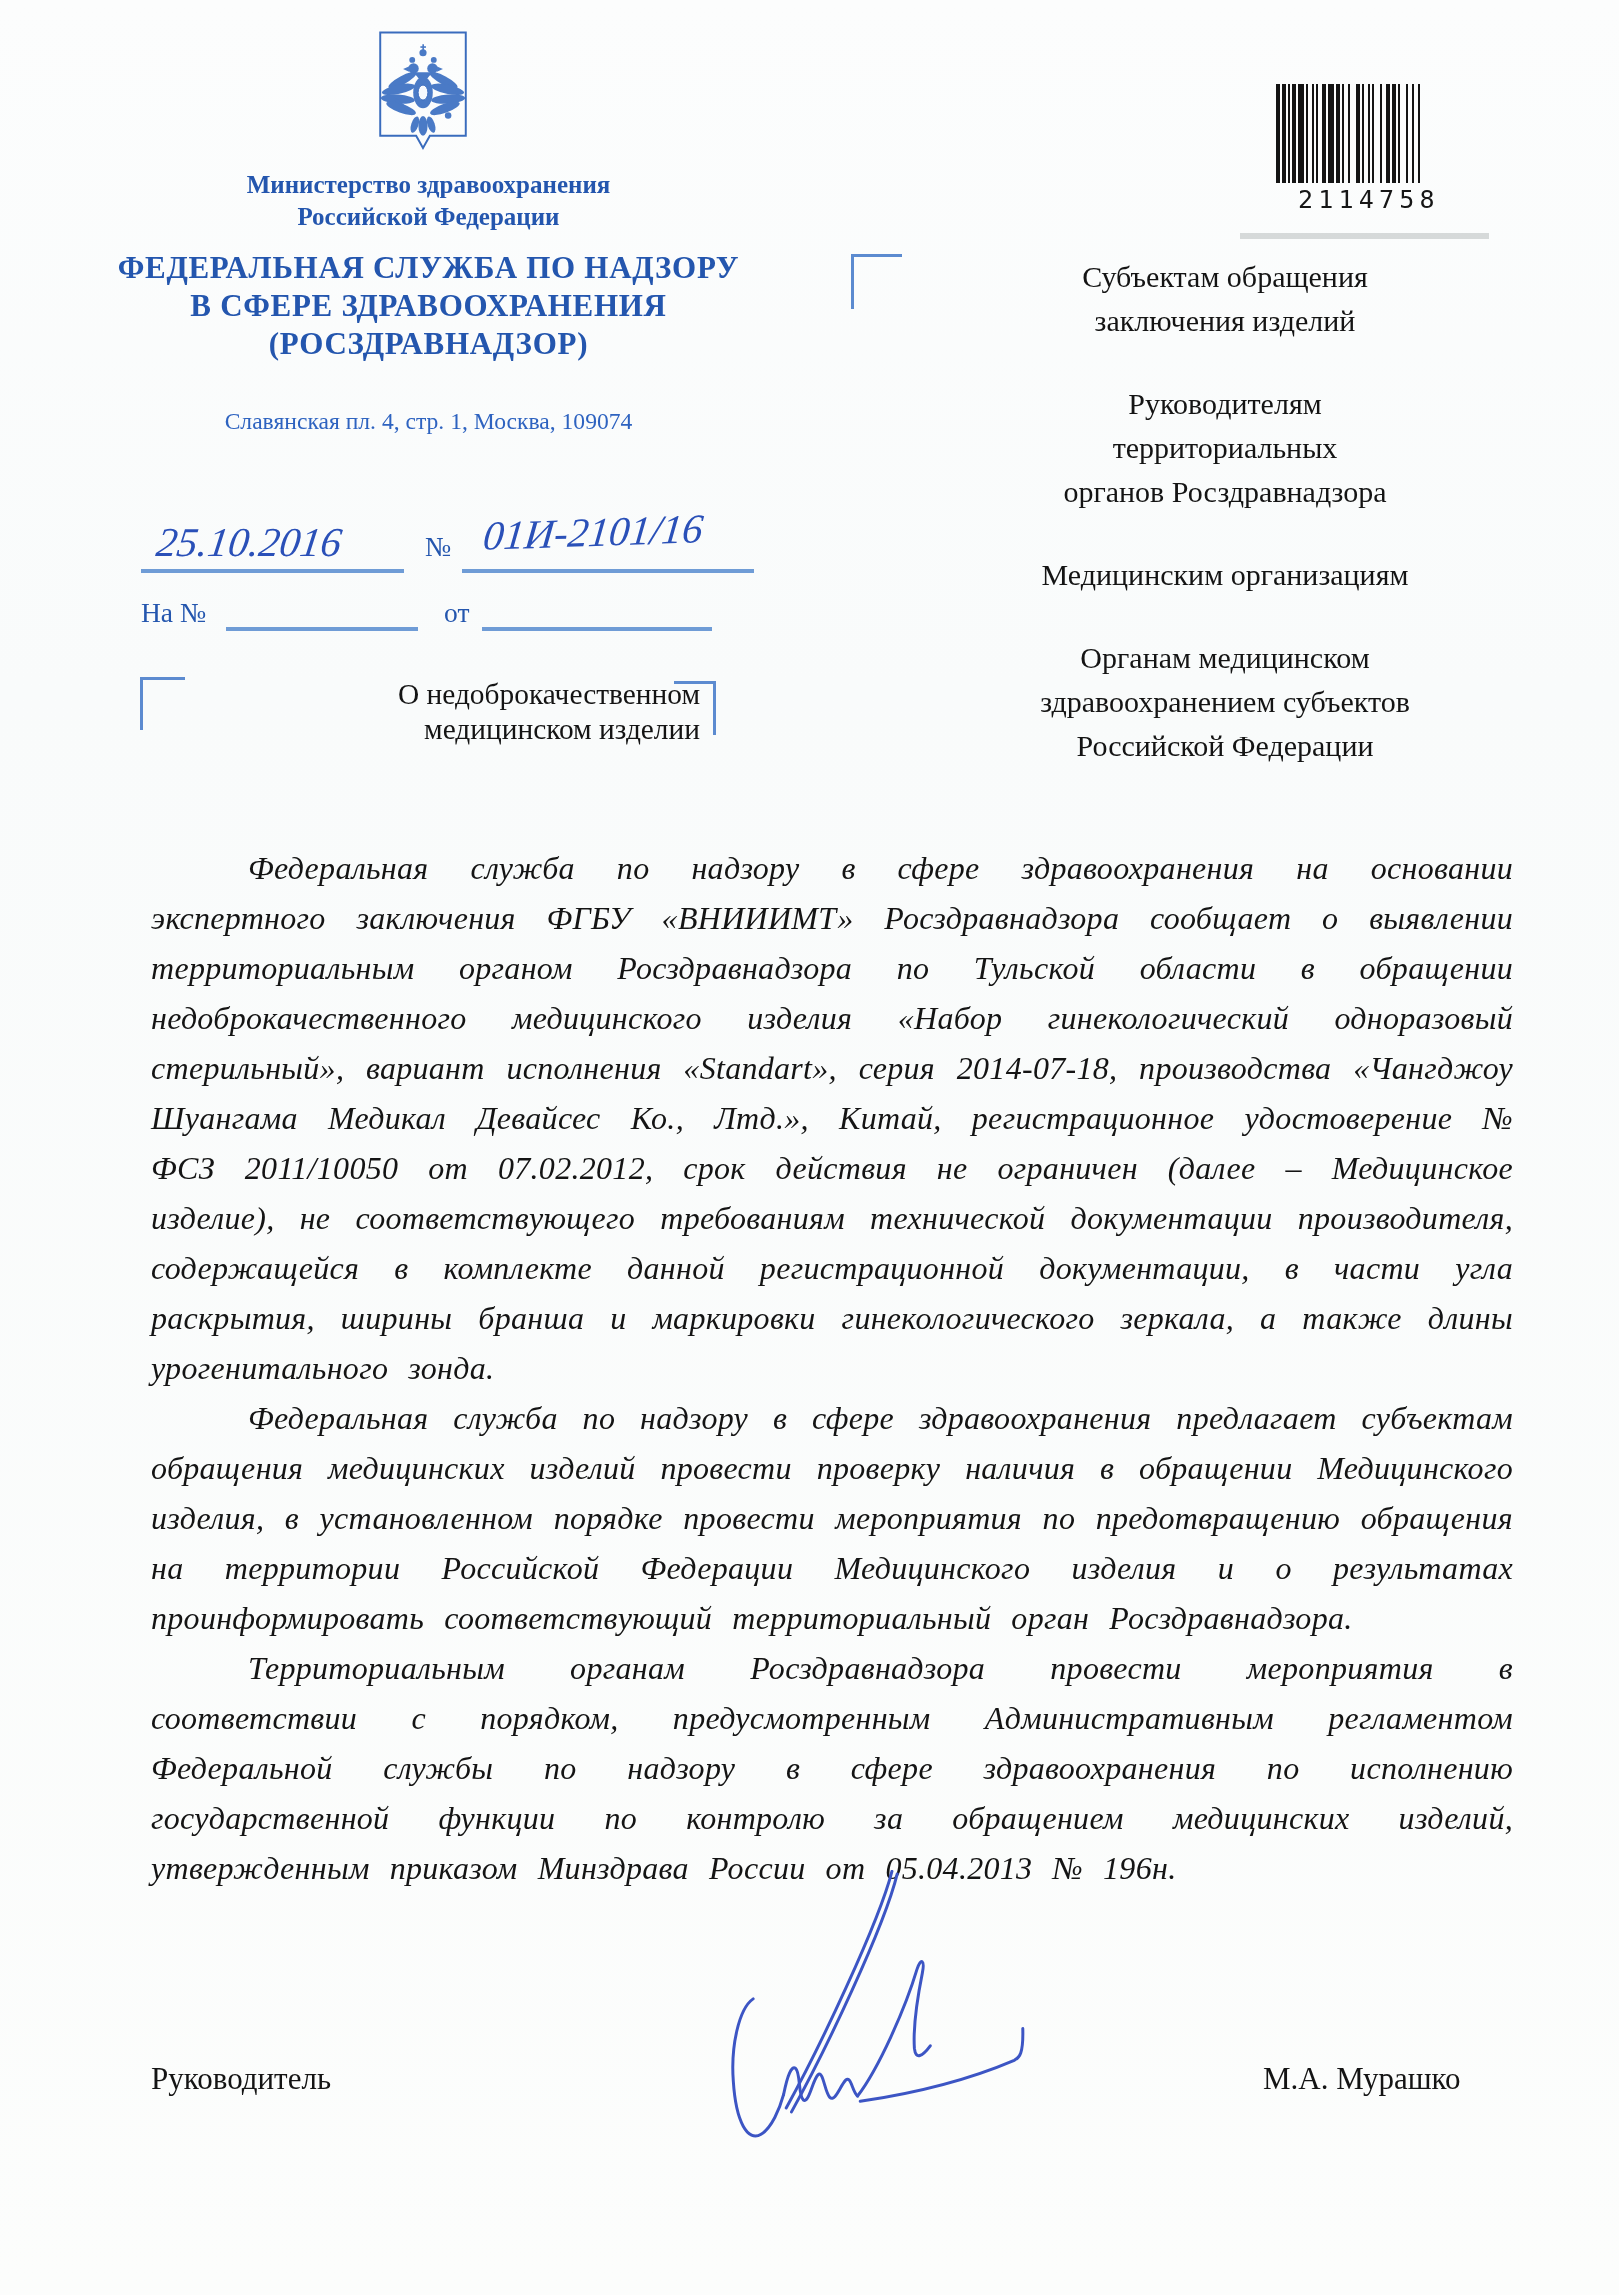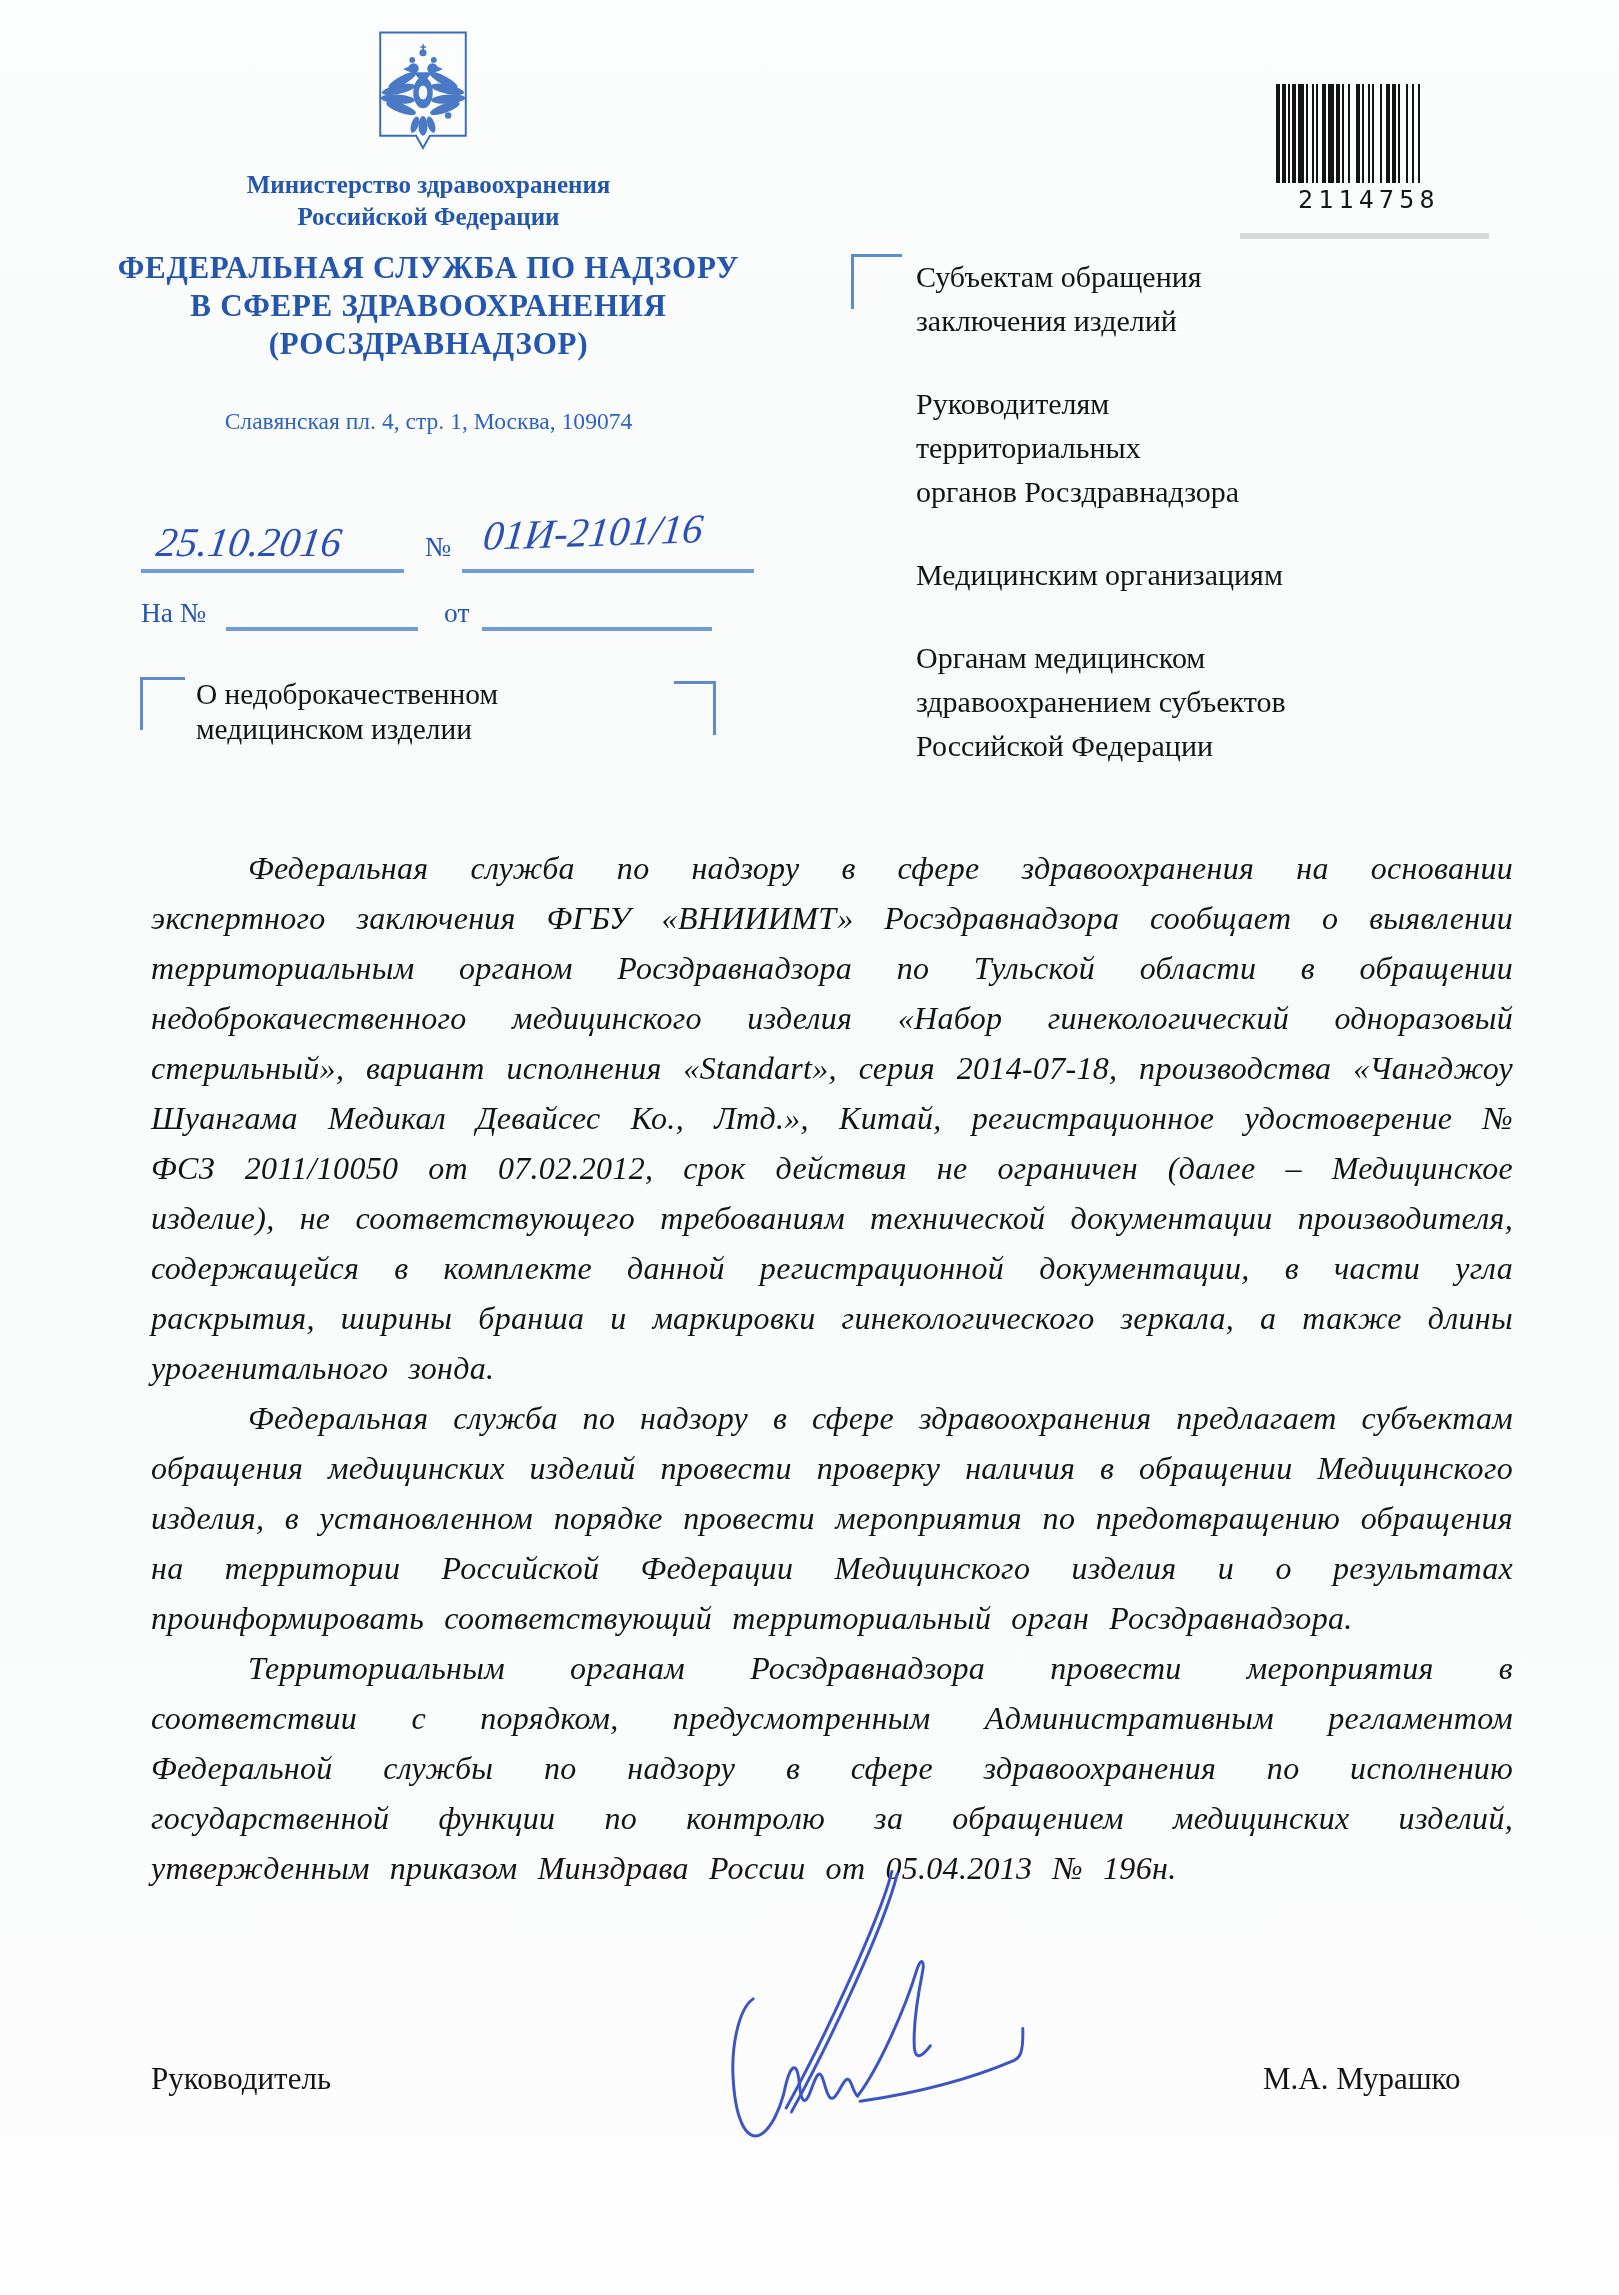--- a/index.html
+++ b/index.html
@@ -42,40 +42,40 @@
   .label-na{left:141px;top:597px;}
   .label-ot{left:444px;top:597px;}
   .blue-line{height:3.9px;background:var(--underline_blue);}
   .underline-date{left:141px;top:569px;width:263px;}
   .underline-number{left:462px;top:569px;width:292px;}
   .underline-na{left:226px;top:627px;width:192px;}
   .underline-ot{left:482px;top:627px;width:230px;}
   .subject-bracket-left{left:140px;top:677px;width:42px;height:50px;border-top:3.3px solid var(--bracket_blue);border-left:3.3px solid var(--bracket_blue);}
   .subject-bracket-right{left:674px;top:681px;width:39px;height:51px;border-top:3.3px solid var(--bracket_blue);border-right:3.3px solid var(--bracket_blue);}
   .subject{
-    left:196px;top:677px;width:504px;text-align:left;
+    left:196px;top:677px;width:504px;text-align:right;
     font-size:29.4px;line-height:35px;color:var(--text_black);
   }
 
   
   .barcode{left:1276px;top:84px;width:186px;height:99px;overflow:hidden;}
   .barcode-bars{display:flex;height:100%;}
   .barcode-bars span{flex:0 0 auto;height:100%;}
   .barcode-bars .bar{background:#141414;}
   .barcode-digits{
     left:1276px;top:185px;width:186px;text-align:center;
     font-family:"DejaVu Sans Mono",monospace;font-size:25px;letter-spacing:5.2px;
     color:#161616;
   }
   .artifact-line{left:1240px;top:233px;width:249px;height:5.9px;background:var(--artifact_grey);opacity:.75;}
 
   
   .recipient-bracket{left:851px;top:254px;width:48px;height:52px;border-top:3.3px solid var(--bracket_blue);border-left:3.3px solid var(--bracket_blue);}
   .recipients-block{
-    left:916px;top:255px;width:618px;
+    left:916px;top:255px;width:618px;text-align:center;
     font-size:30px;line-height:44px;color:var(--text_black);
   }
   .recipient-group{margin:0 0 39px 0;}
 
   
   .body-text{
     left:151px;top:843px;width:1362px;
     font-size:32px;line-height:50px;text-align:justify;
     letter-spacing:0.3px;word-spacing:11.8px;
     color:var(--text_black);

